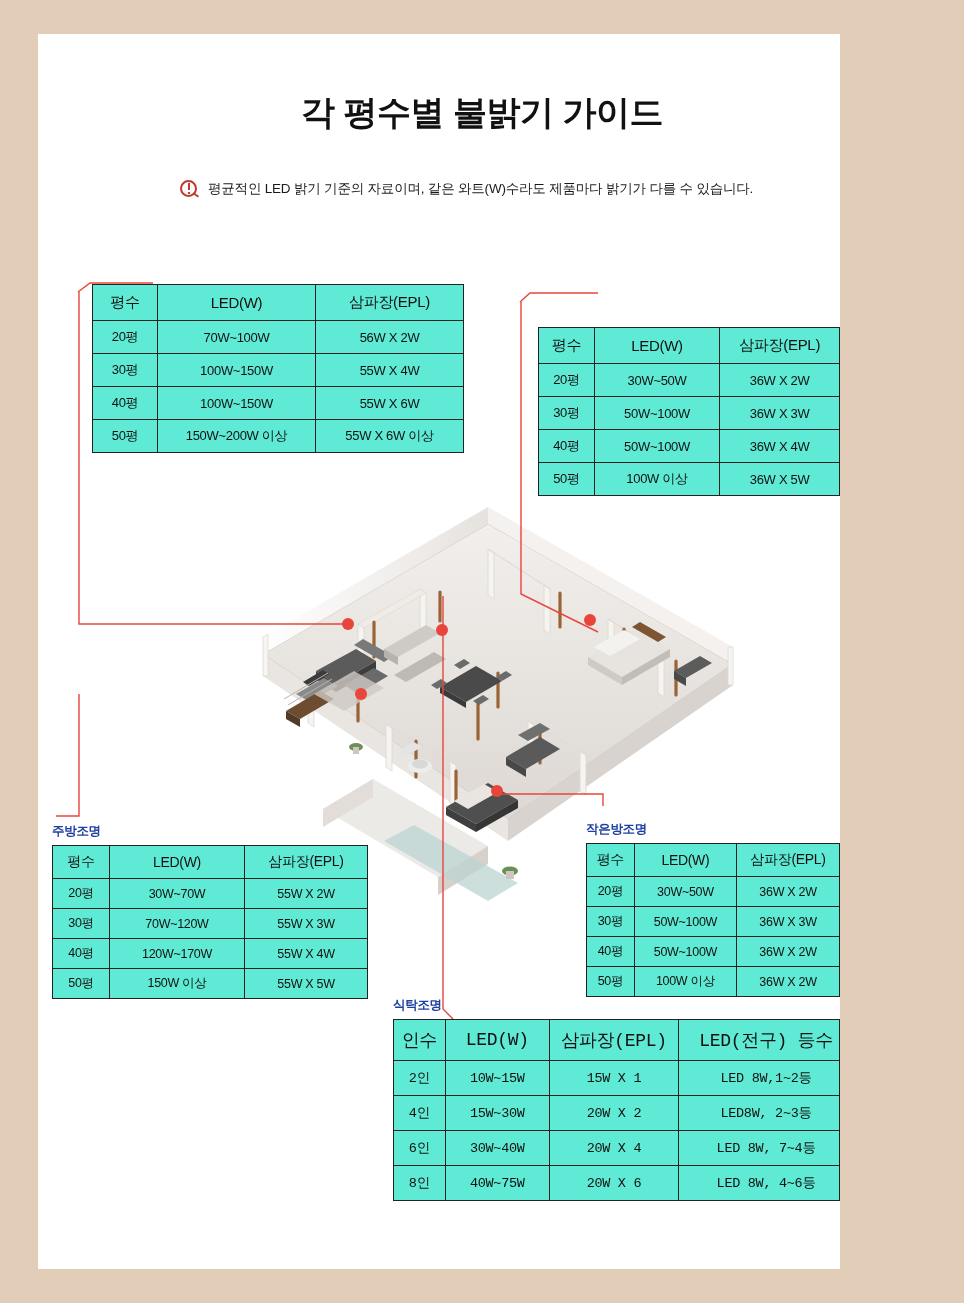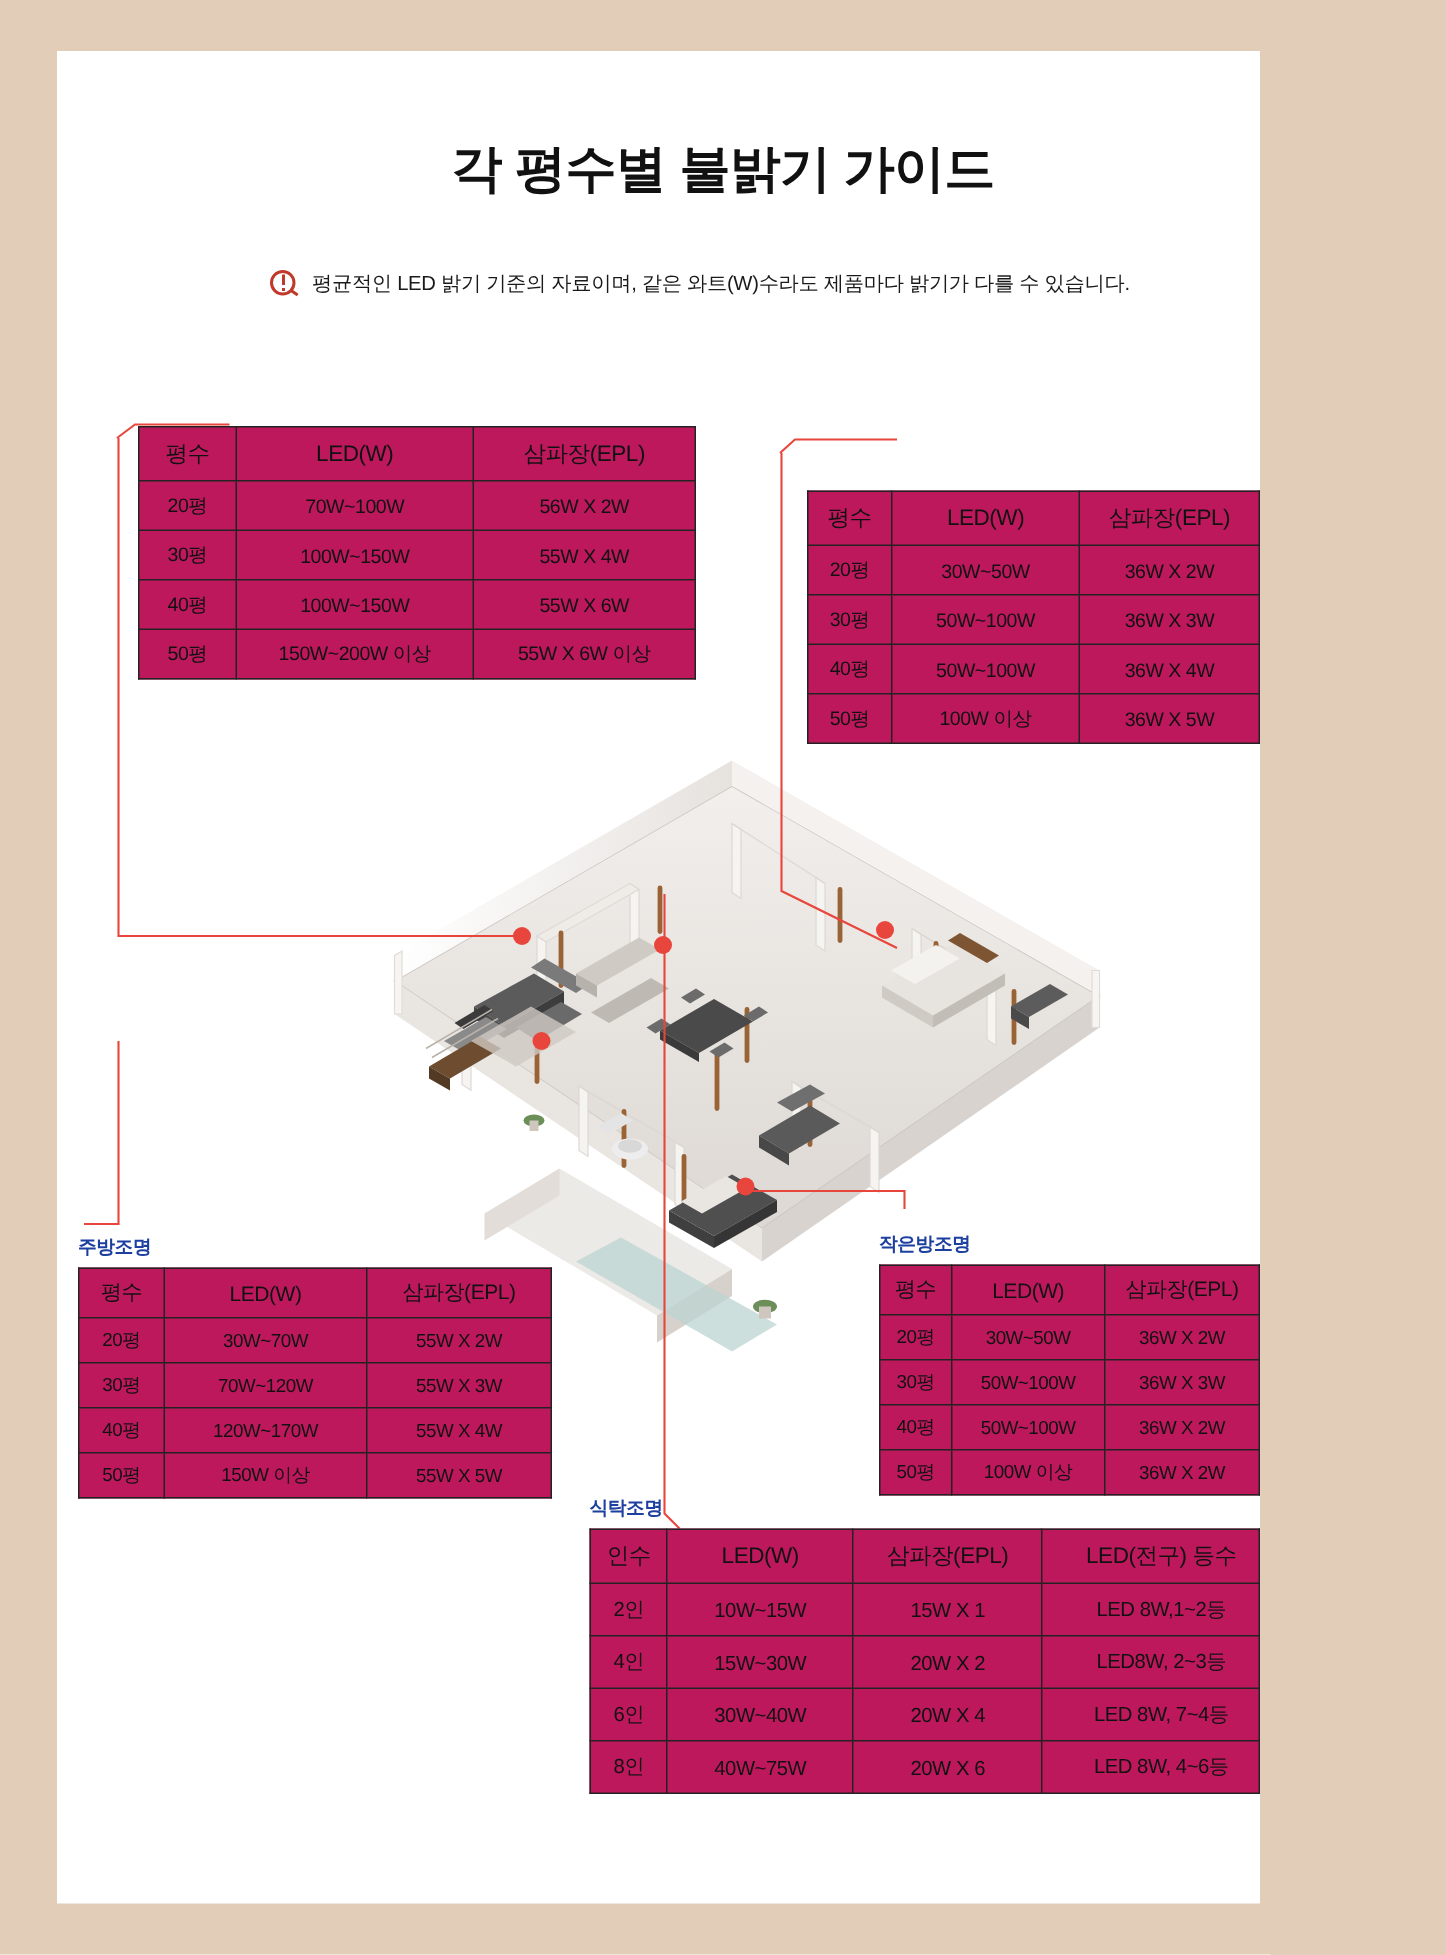--- a/index.html
+++ b/index.html
@@ -105,21 +105,21 @@
   .block { position: absolute; }
   .block .cap {
     font-size: 12.5px;
     font-weight: bold;
     color: #1d3fa0;
     margin-bottom: 5px;
     letter-spacing: -0.3px;
   }
   table.t {
     border-collapse: collapse;
-    background: #be185d;
+    background: #5eead4;
   }
   table.t td, table.t th {
     border: 1px solid #222222;
     text-align: center;
     font-weight: normal;
     color: #111111;
     letter-spacing: -0.3px;
     white-space: nowrap;
   }
   table.t thead td {
@@ -146,21 +146,21 @@
   #tbl-bigroom td:nth-child(3) { width: 132px; }
 
   #tbl-kitchen td:nth-child(1) { width: 44px; }
   #tbl-kitchen td:nth-child(2) { width: 122px; }
   #tbl-kitchen td:nth-child(3) { width: 110px; }
 
   #tbl-smallroom td:nth-child(1) { width: 48px; }
   #tbl-smallroom td:nth-child(2) { width: 136px; }
   #tbl-smallroom td:nth-child(3) { width: 116px; }
 
-  #tbl-table thead td { font-size: 15px; padding: 8px 6px; }
+  #tbl-table thead td { font-size: 18px; padding: 8px 6px; }
   #tbl-table tbody td { font-size: 13.5px; padding: 8px 6px; }
   #tbl-table td:nth-child(1) { width: 46px; }
   #tbl-table td:nth-child(2) { width: 152px; }
   #tbl-table td:nth-child(3) { width: 140px; }
   #tbl-table td:nth-child(4) { width: 132px; padding-left: 20px; }
 </style>
 </head>
 <body>
 
 <div id="page">
@@ -478,21 +478,21 @@
           </tr>
         <tr>
             <td class="first">50평</td>
             <td>100W 이상</td>
             <td>36W X 2W</td>
           </tr>
       </tbody>
     </table>
   </div>
 
-  <div class="block" style="left:355px; top:963px;">
+  <div class="block" style="left:355px; top:963px;font-family:Liberation Mono, monospace;">
     <div class="cap">식탁조명</div>
     <table class="t" id="tbl-table">
       <thead>
         <tr>
           <td>인수</td>
           <td>LED(W)</td>
           <td>삼파장(EPL)</td>
           <td>LED(전구) 등수</td>
         </tr>
       </thead>

